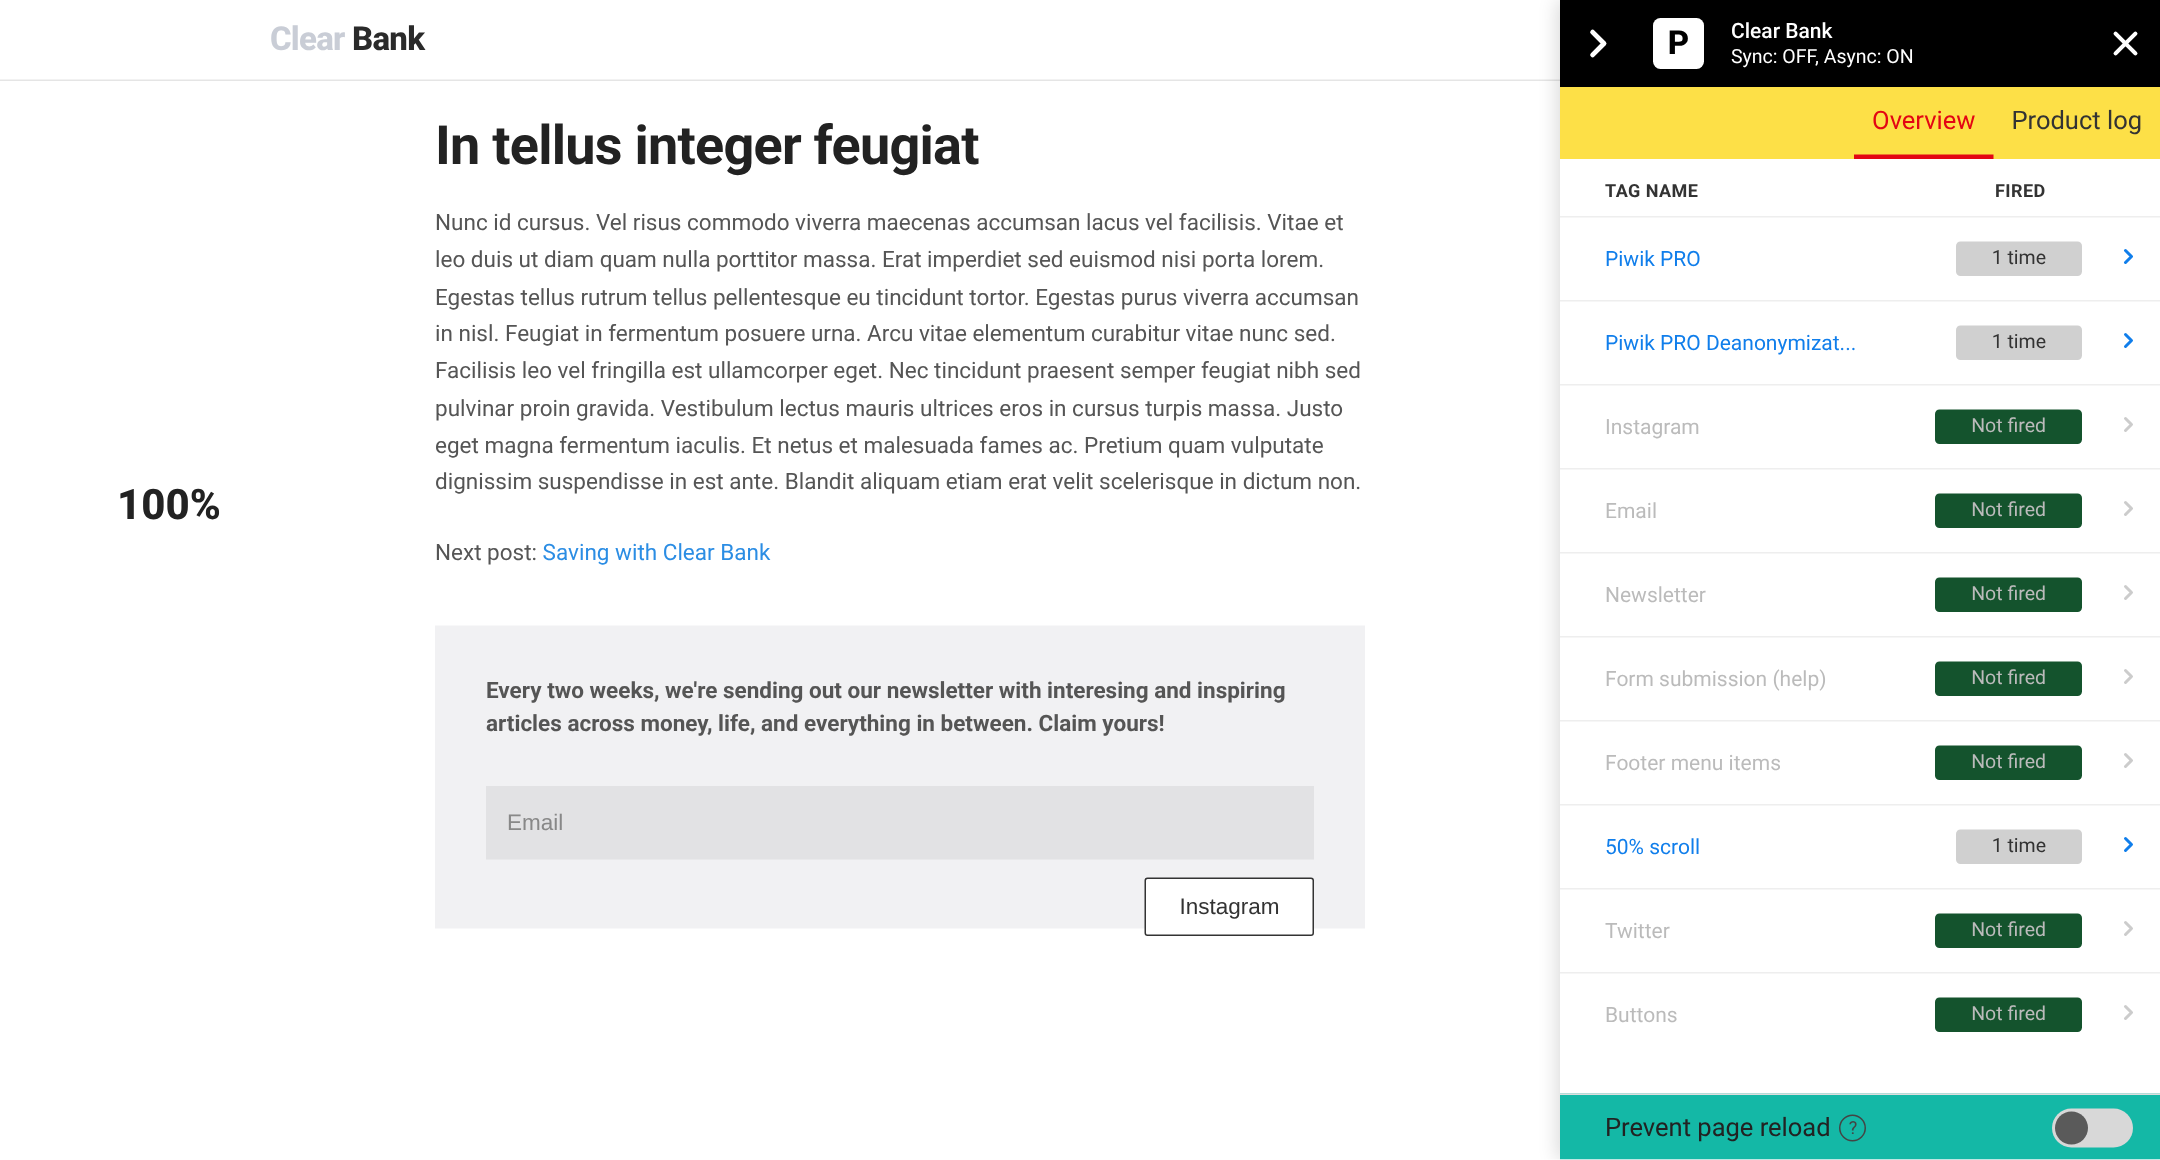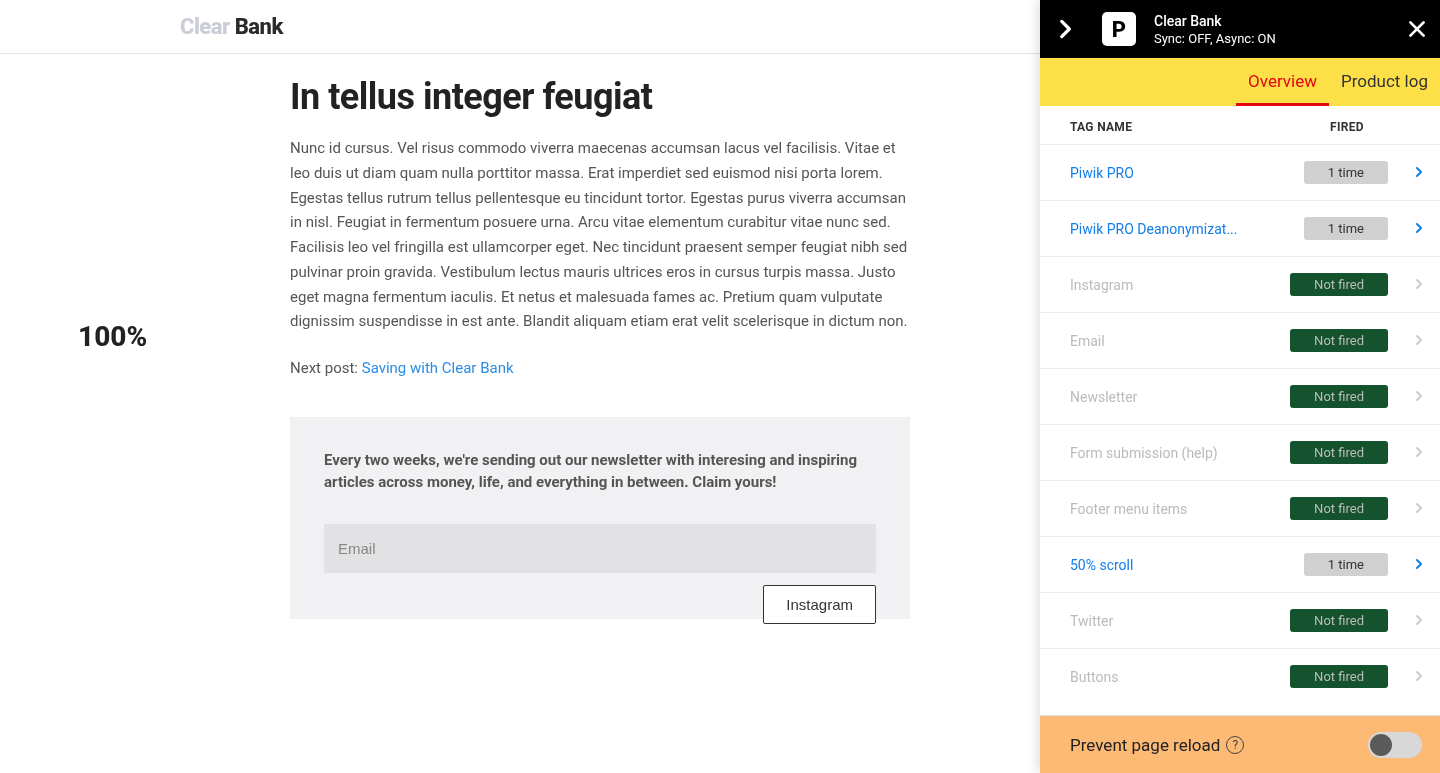--- a/index.html
+++ b/index.html
@@ -56,21 +56,21 @@
 .tag-row .name { flex: 1; overflow: hidden; text-overflow: ellipsis; white-space: nowrap; padding-right: 10px; }
 .tag-row.fired .name { color: #107eeb; }
 .tag-row.notfired .name { color: #bbb; }
 .tag-row .badge { display: inline-block; padding: 4px 24px; border-radius: 3px; font-size: 13px; min-width: 64px; text-align: center; }
 .tag-row.fired .badge { background: #d0d0d0; color: #333; }
 .tag-row.notfired .badge { background: #14532d; color: #bbb; }
 .tag-row .arrow { width: 36px; text-align: right; }
 .tag-row.fired .arrow { color: #107eeb; }
 .tag-row.notfired .arrow { color: #ccc; }
 
-.panel-footer { border-top: 1px solid #ddd; height: 58px; display: flex; align-items: center; padding: 0 18px 0 30px; background: #fdba74; }
+.panel-footer { border-top: 1px solid #ddd; height: 44px; display: flex; align-items: center; padding: 0 18px 0 30px; background: #14b8a6; }
 .footer-label { font-size: 17px; color: #222; display: flex; align-items: center; gap: 6px; }
 .help-circle { width: 18px; height: 18px; border: 1.5px solid #444; border-radius: 50%; display: inline-flex; align-items: center; justify-content: center; font-size: 12px; color: #444; }
 .toggle { margin-left: auto; width: 54px; height: 26px; background: #d8d8d8; border-radius: 13px; position: relative; cursor: pointer; }
 .toggle-knob { position: absolute; left: 2px; top: 2px; width: 22px; height: 22px; background: #5a5a5a; border-radius: 50%; }
 </style>
 </head>
 <body>
 
 <header class="site-header">
   <div class="logo">

